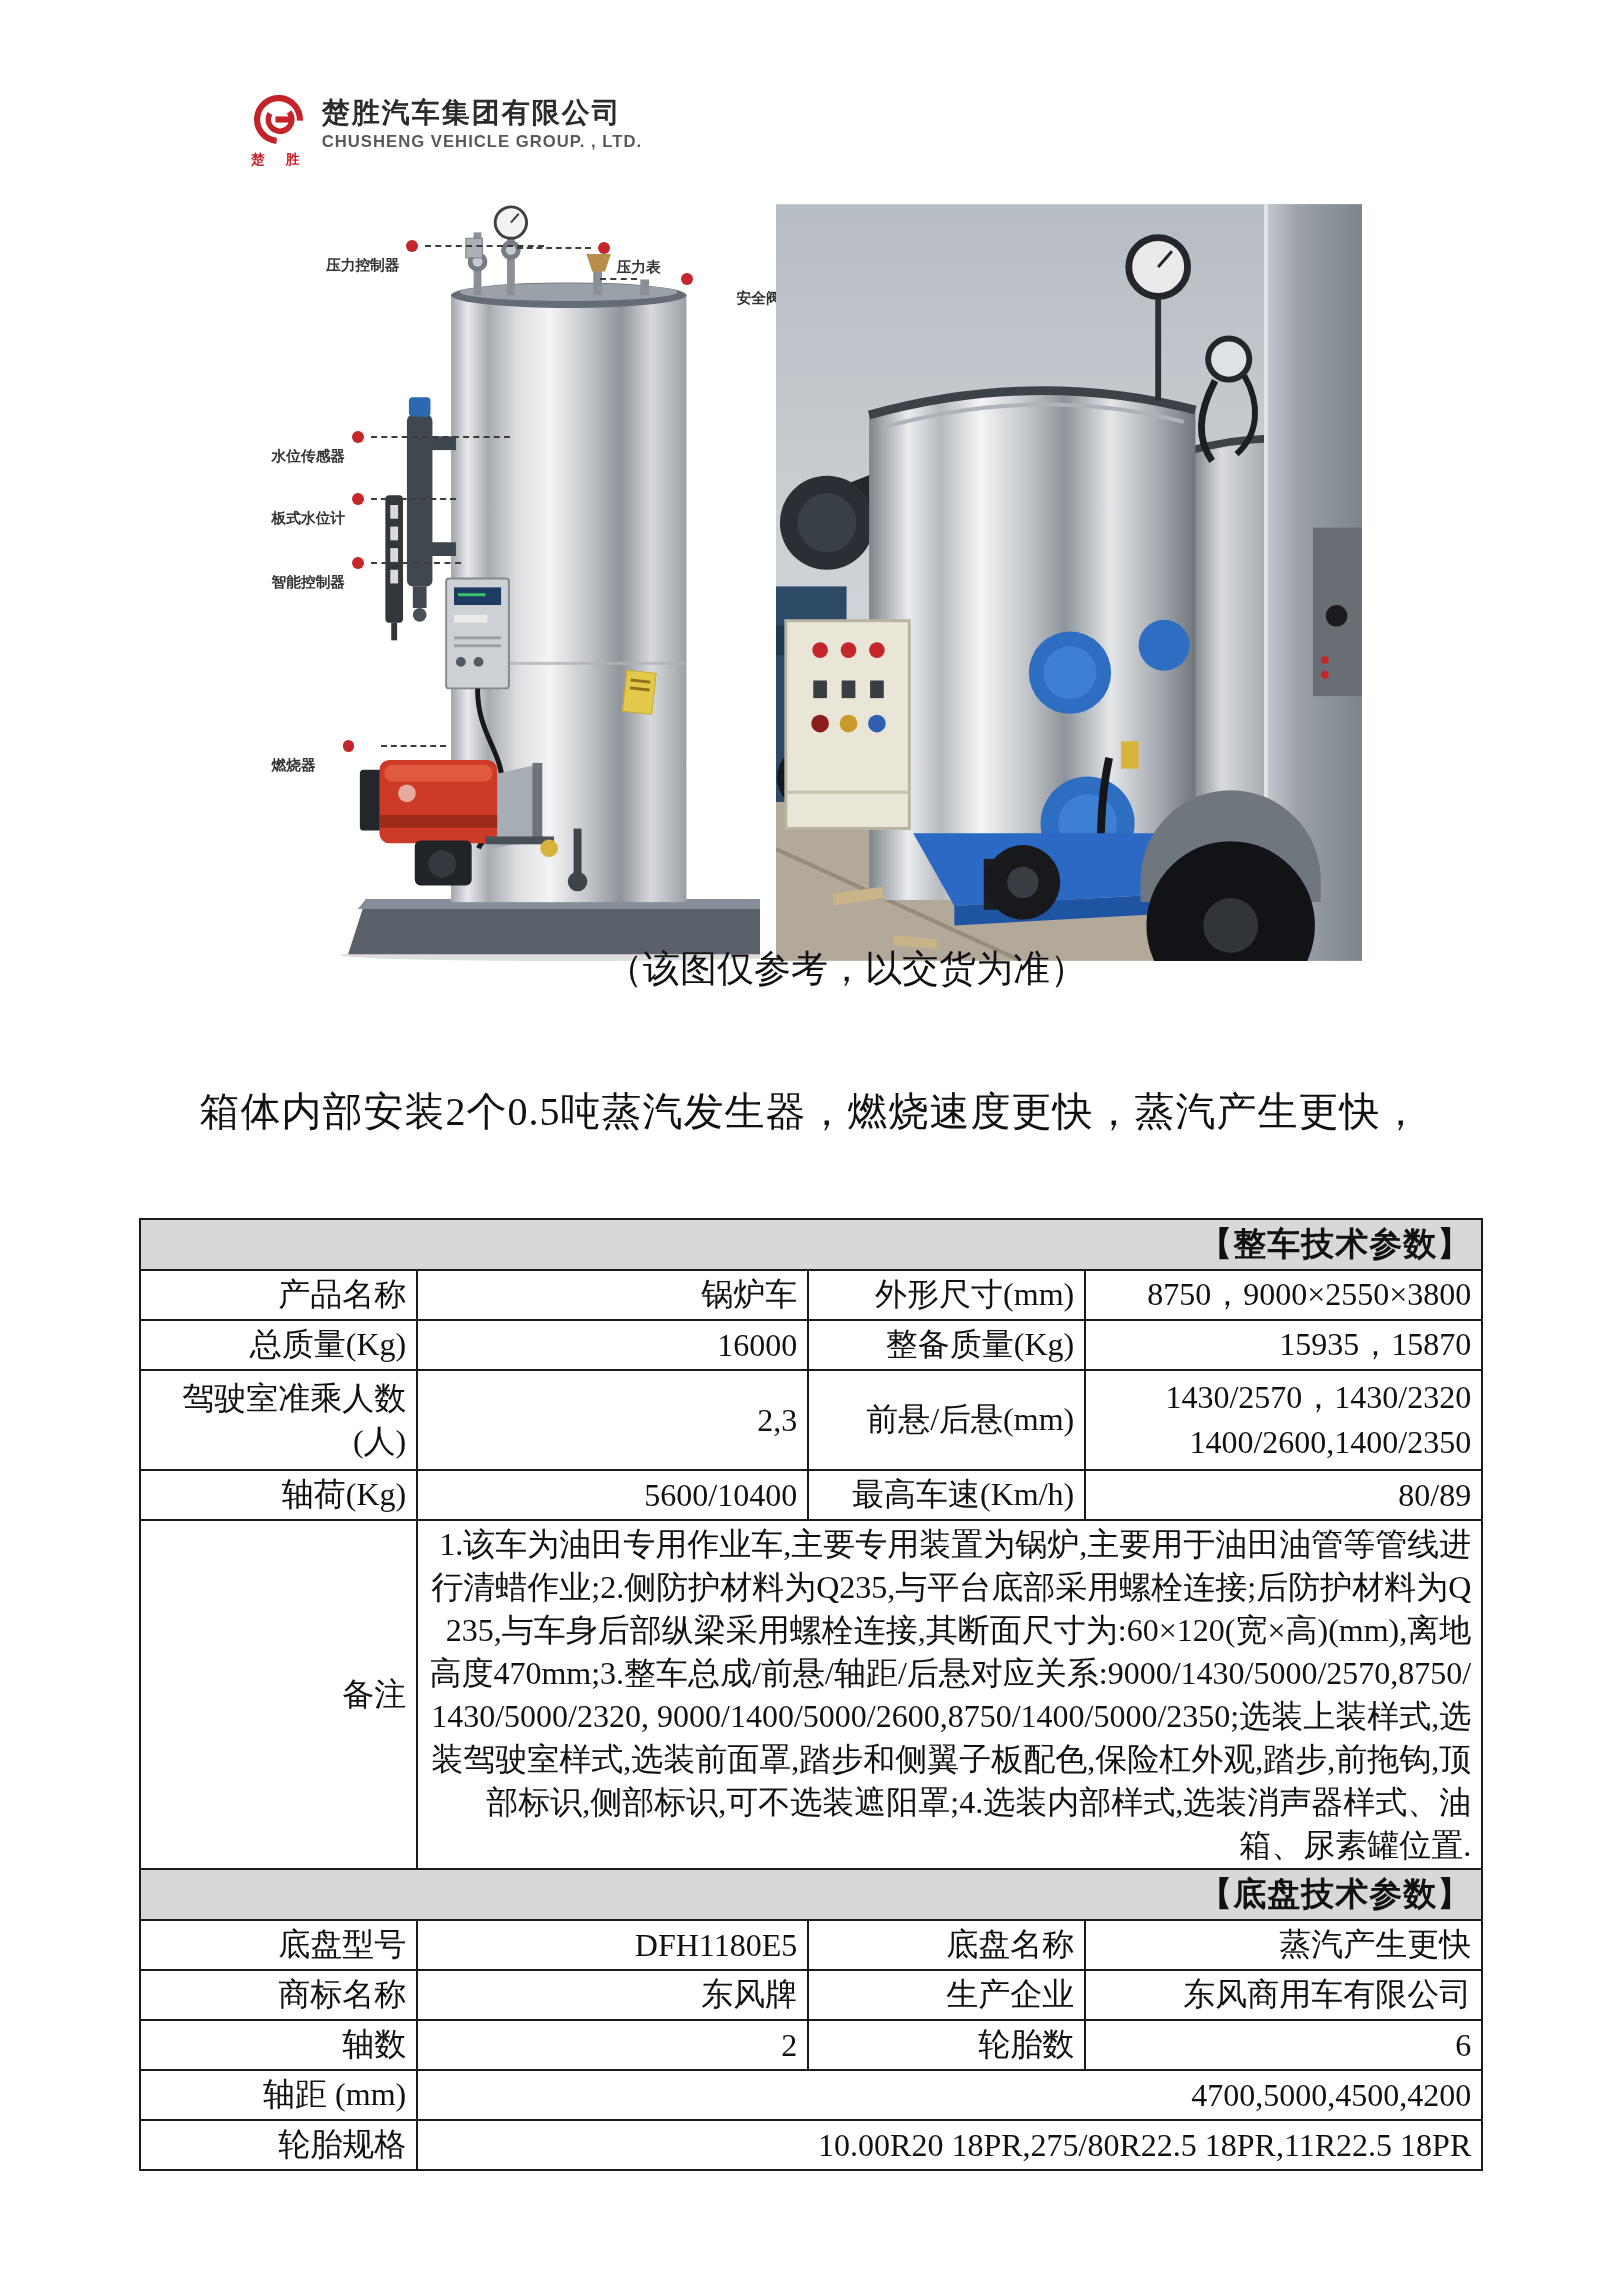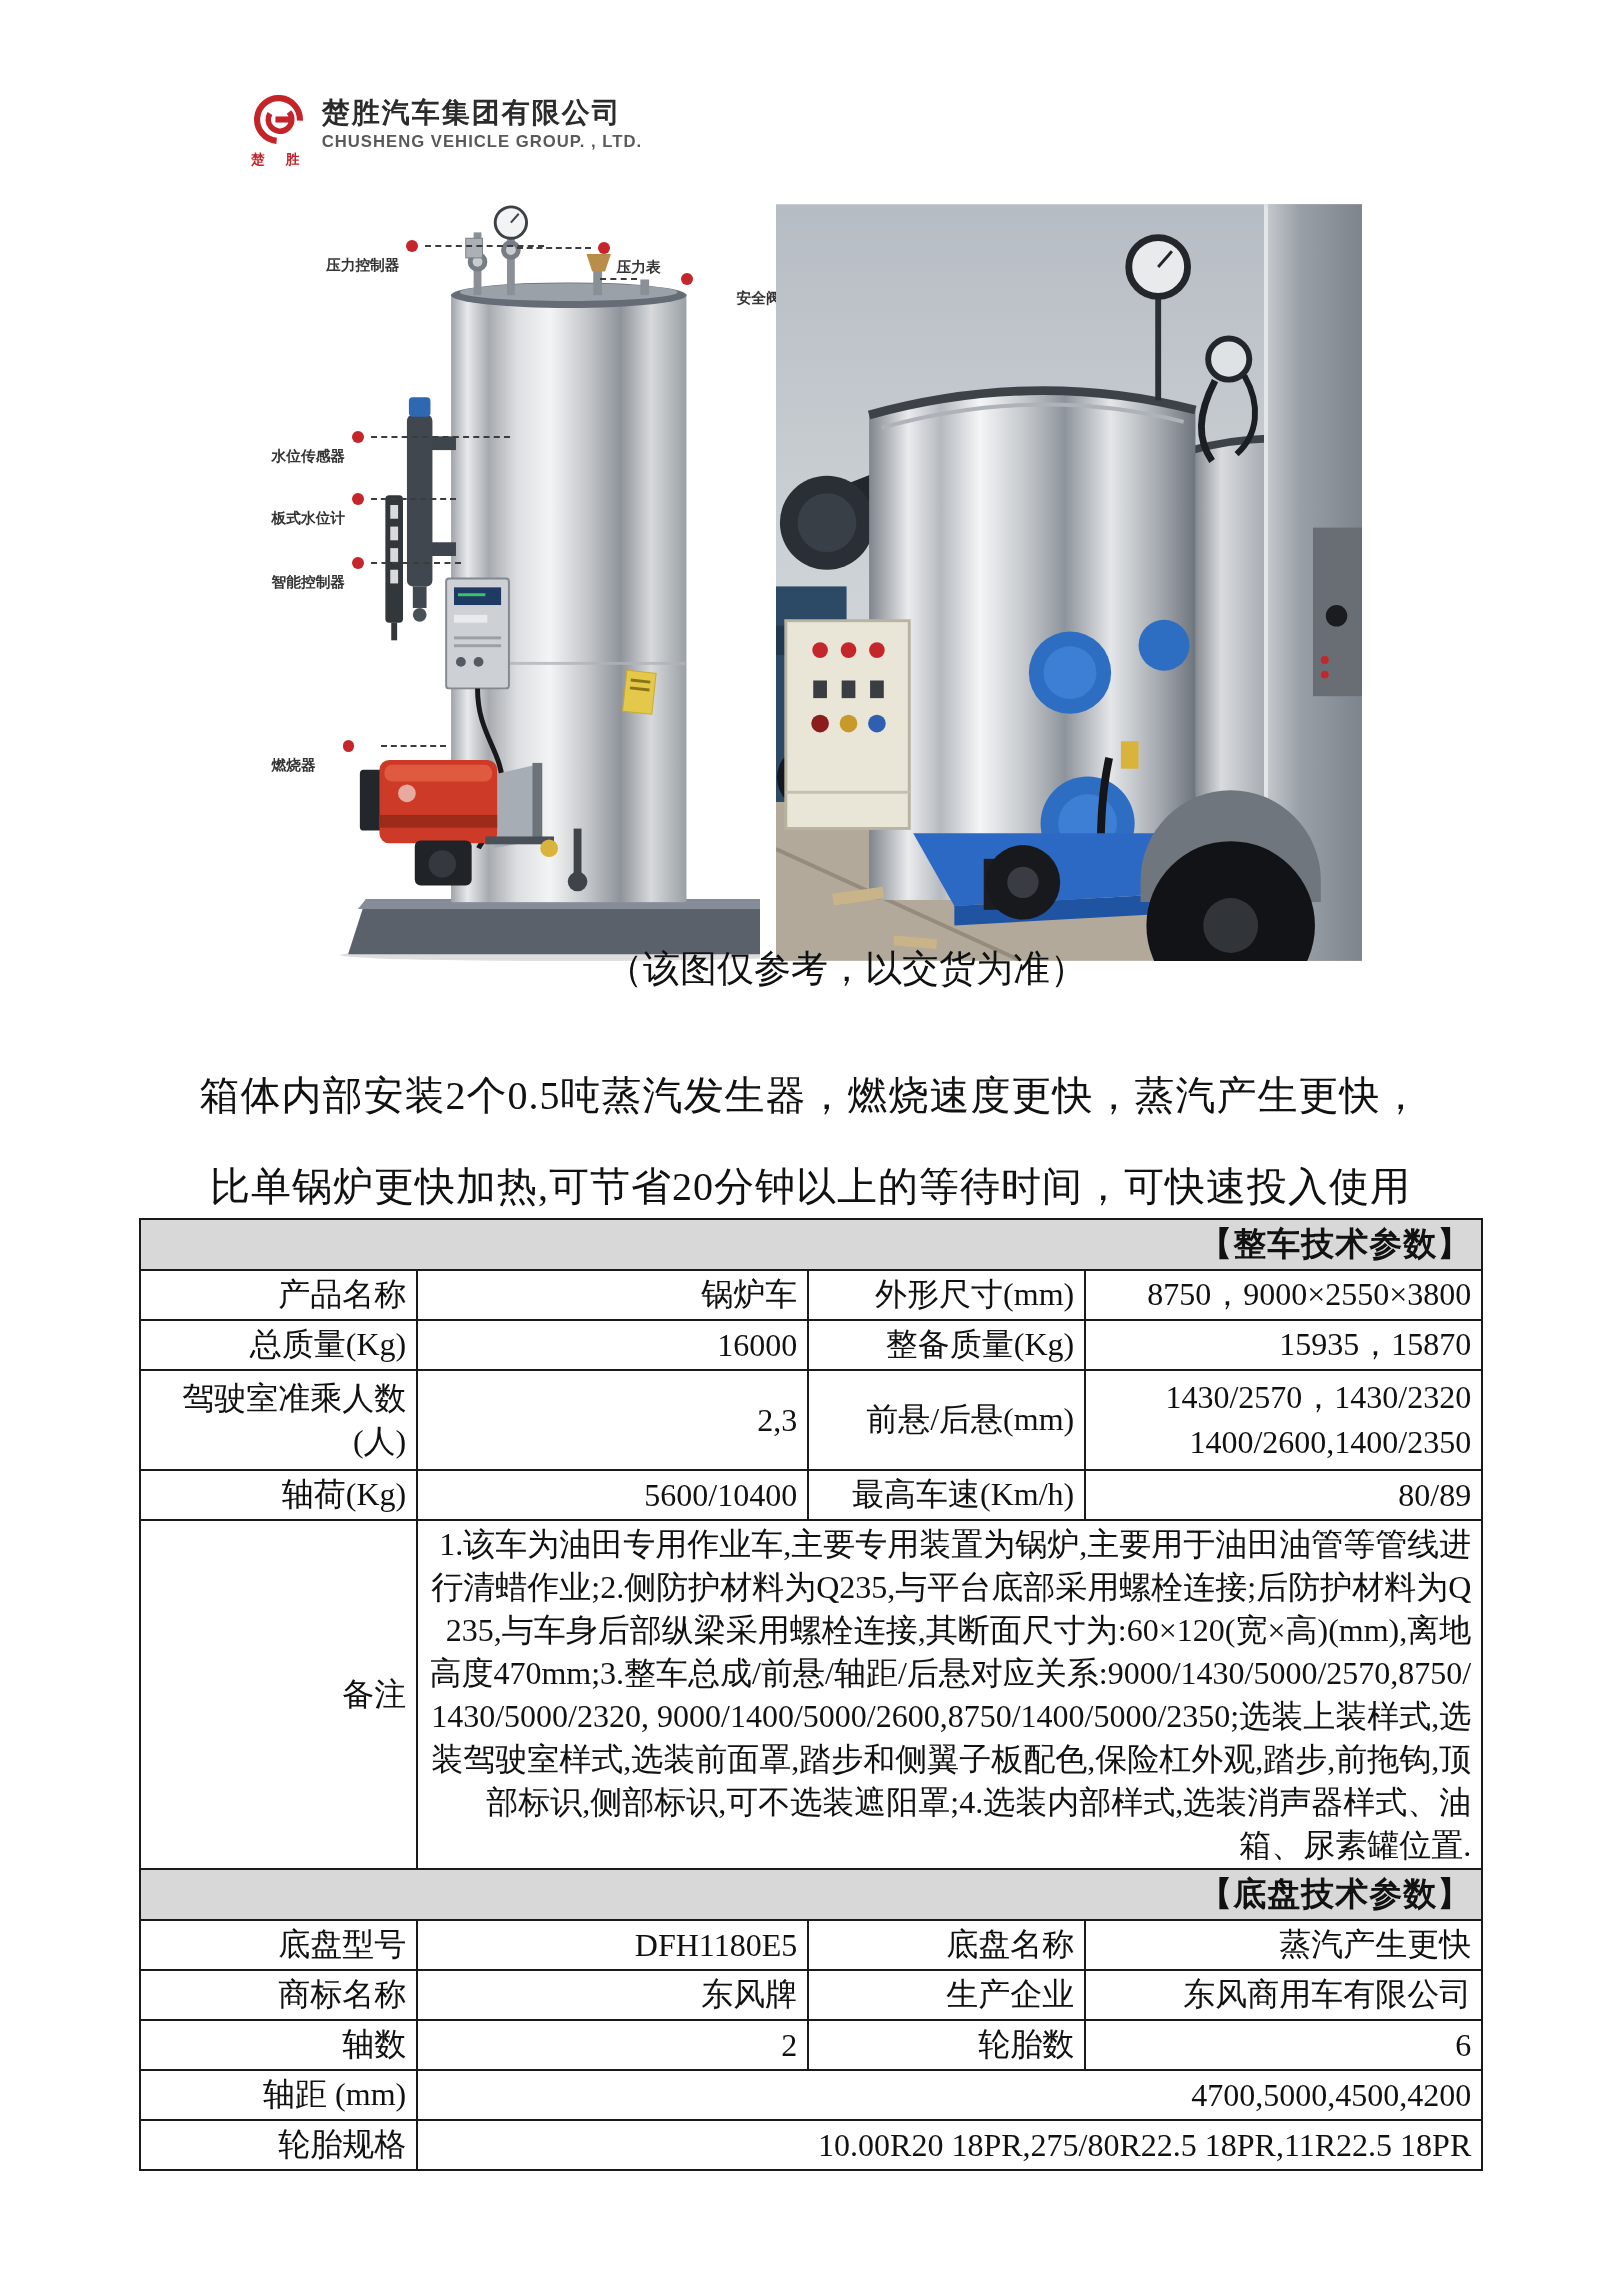--- a/index.html
+++ b/index.html
@@ -23,21 +23,21 @@
   
   .diag-label{position:absolute;display:flex;align-items:center;height:19.6px;
               font-family:"Liberation Sans","DejaVu Sans",sans-serif;font-size:14.7px;font-weight:600;color:#333;}
   .diag-label .txt{white-space:nowrap;margin-top:40px;}
   .diag-label .dot{width:11.8px;height:11.8px;border-radius:50%;background:#c4262b;flex:none;margin:0 6.9px;}
   .diag-label .dash{border-top:2px dashed #3c3c3c;height:0;flex:1;}
   .diag-label .dash.fixed{flex:none;}
 
   
   .caption{position:absolute;left:0;top:944px;width:100%;text-align:center;font-size:37px;color:#111;padding-left:36px;}
-  .intro{position:absolute;left:0;width:100%;text-align:center;font-size:40px;color:#111;letter-spacing:1px;}
+  .intro{position:absolute;left:0;width:100%;text-align:center;font-size:40px;color:#111;letter-spacing:1px;margin-top:16px;}
   .intro.l1{top:1068px;}
   .intro.l2{top:1159px;}
 
   
   .tables{position:absolute;left:139px;top:1218px;width:1343px;text-align:right;}
   table.spec{border-collapse:collapse;width:1343px;table-layout:fixed;
              font-size:32px;color:#111;}
   table.spec td{border:2px solid #1a1a1a;padding:2px 9.8px;vertical-align:middle;overflow:hidden;}
   table.spec{border:2.9px solid #1a1a1a;}
   td.sect{background:#d8d8d8;font-weight:bold;font-size:33px;height:39px;letter-spacing:1px;}
@@ -327,21 +327,20 @@
           <circle cx="464" cy="736" r="28" fill="#31353a"></circle>
       </g>
 
       <rect x="58" y="700" width="52" height="12" fill="#c9b489" transform="rotate(-8 84 706)"></rect>
       <rect x="120" y="748" width="44" height="10" fill="#c9b489" transform="rotate(5 142 753)"></rect>
     </svg>
   </div>
 
   <div class="caption">（该图仅参考，以交货为准）</div>
   <div class="intro l1">箱体内部安装2个0.5吨蒸汽发生器，燃烧速度更快，蒸汽产生更快，</div>
-  <div class="intro l2">比单锅炉更快加热,可节省20分钟以上的等待时间，可快速投入使用</div>
 
   <div class="tables">
 
     <table class="spec t1">
       <colgroup>
           <col style="width:277px">
           <col style="width:391px">
           <col style="width:277px">
           <col style="width:397px">
         </colgroup>

